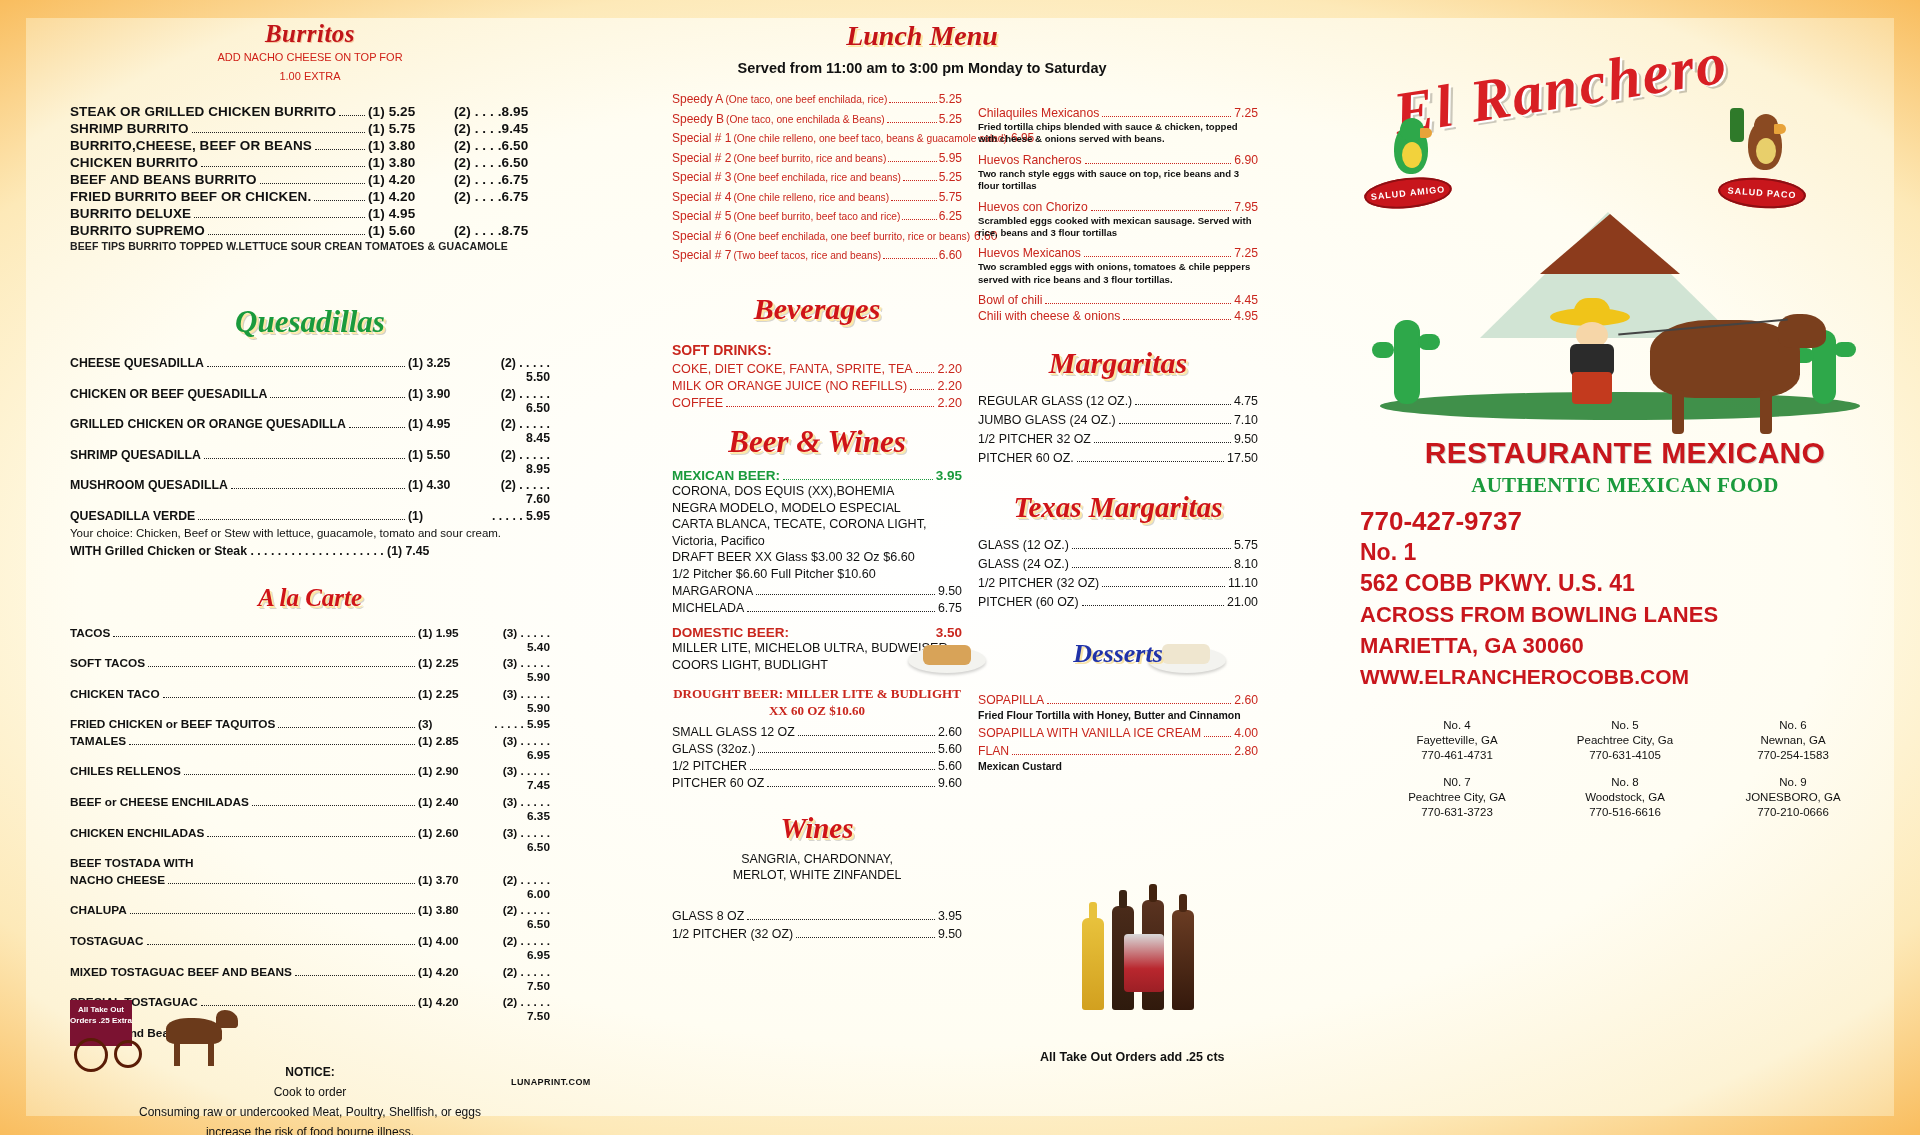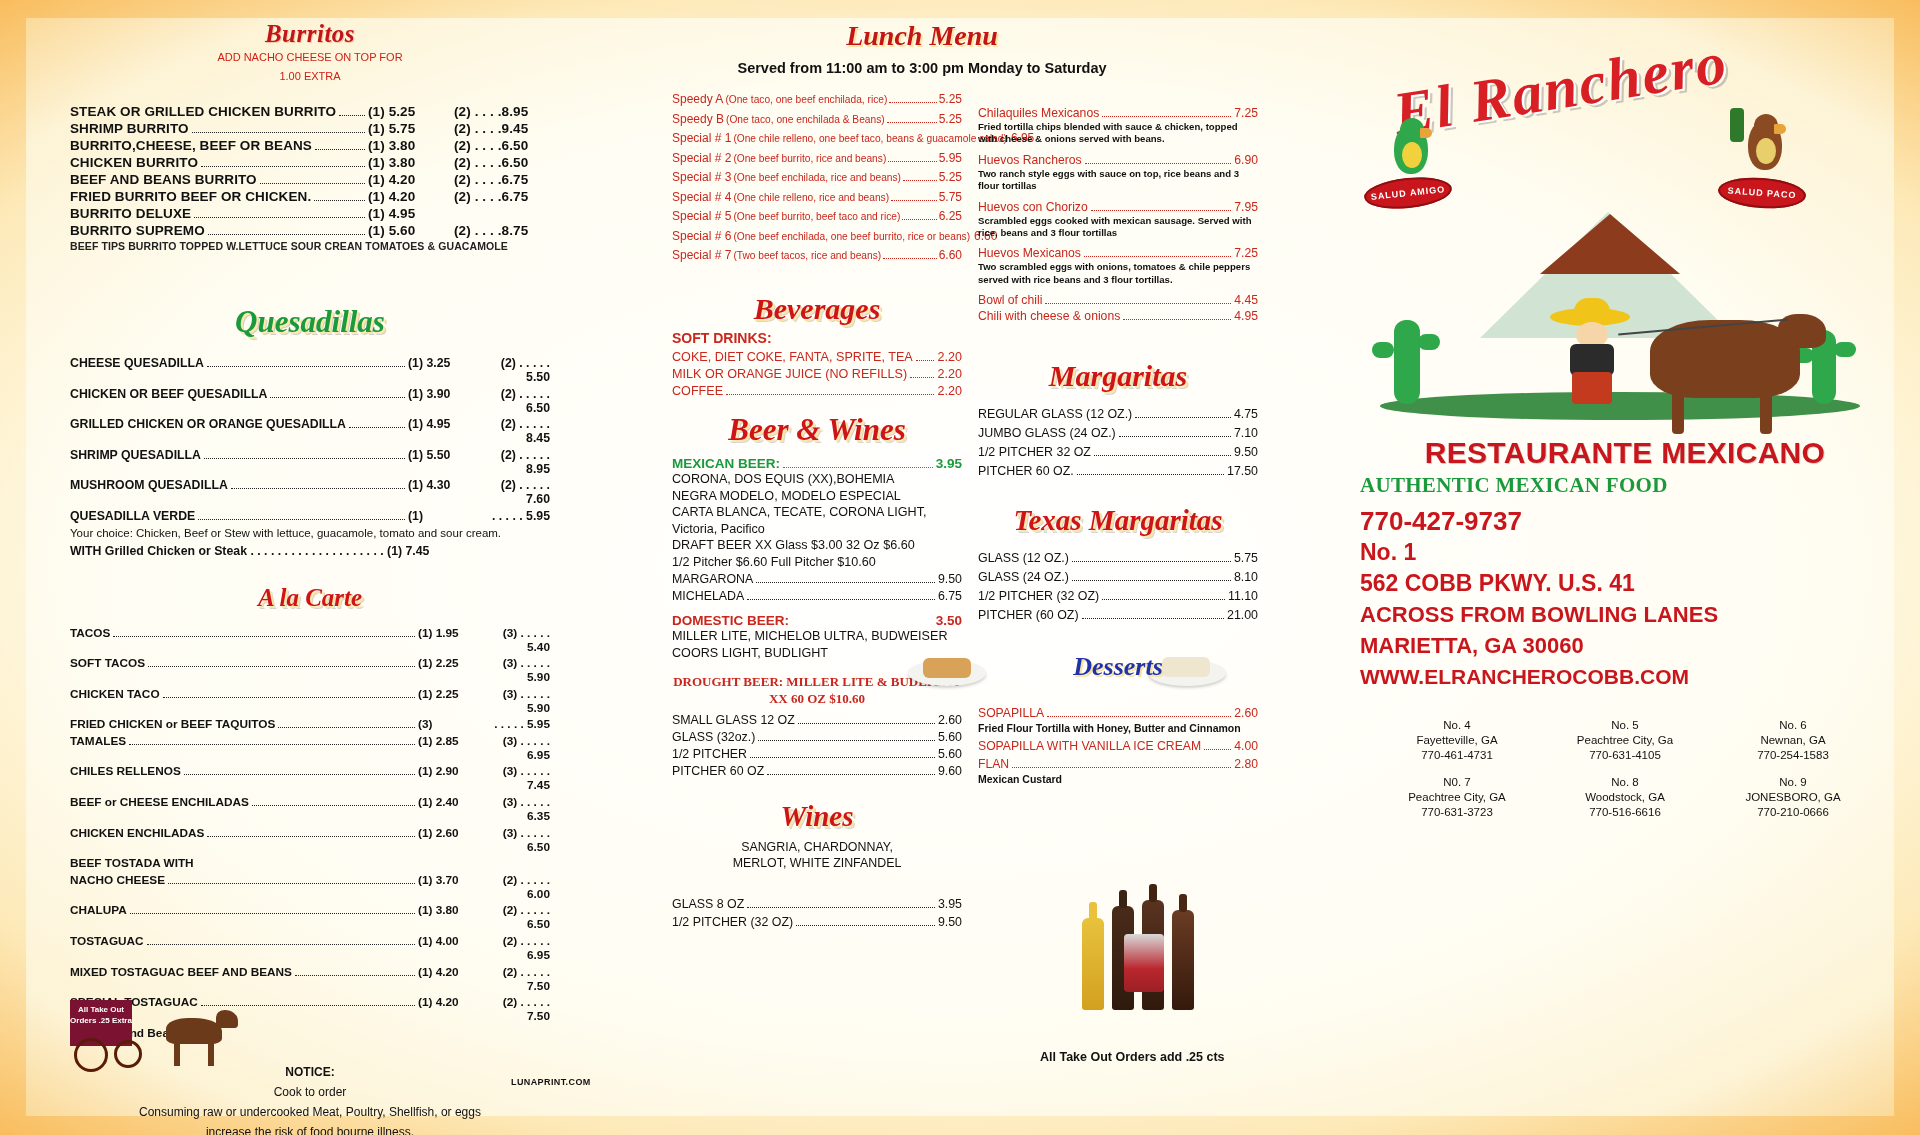--- a/index.html
+++ b/index.html
@@ -70,21 +70,21 @@
     width:520px;margin-left:-10px;
   }
   .lunch-sub{width:520px;margin-left:-10px;text-align:center;font-size:14.5px;font-weight:bold;color:#111;margin-top:8px;}
   .lunch-list{margin-top:16px;font-size:12px;color:#c9261d;}
   .lunch-list .row{display:flex;align-items:baseline;margin-bottom:5.5px;}
   .lunch-list .nm{white-space:nowrap;}
   .lunch-list .desc{font-size:10.2px;color:#c9261d;margin-left:2px;white-space:nowrap;}
   .lunch-list .dots{flex:1 1 auto;border-bottom:1.4px dotted #c9261d;margin:0 2px 3px 2px;}
   .lunch-list .pr{flex:0 0 auto;}
   .bev{margin-top:30px;}
-  .soft-h{color:#c9261d;font-weight:bold;font-size:14px;margin-top:4px;}
+  .soft-h{color:#c9261d;font-weight:bold;font-size:14px;margin-top:16px;}
   .soft-list{font-size:12.6px;color:#c9261d;margin-top:4px;}
   .soft-list .row{display:flex;align-items:baseline;margin-bottom:3px;}
   .soft-list .dots{flex:1 1 auto;border-bottom:1.4px dotted #c9261d;margin:0 3px 3px 3px;}
   .beer-h{color:#1a9a3c;font-weight:bold;font-size:13.5px;}
   .beer-body{font-size:12.6px;color:#111;line-height:16.5px;}
   .dom-h{color:#c9261d;font-weight:bold;font-size:13.5px;display:flex;justify-content:space-between;margin-top:10px;}
   .drought-h{color:#c9261d;font-weight:bold;font-size:13px;text-align:center;margin-top:12px;line-height:17px;font-family:"Liberation Serif",serif;}
   .glass-list{font-size:12.4px;color:#111;margin-top:6px;}
   .glass-list .row{display:flex;align-items:baseline;margin-bottom:3px;}
   .glass-list .dots{flex:1 1 auto;border-bottom:1.4px dotted #222;margin:0 3px 3px 3px;}
@@ -154,21 +154,21 @@
   .hat-top{position:absolute;left:18px;top:-10px;width:36px;height:18px;background:#f0c419;border-radius:14px 14px 4px 4px;}
   .face{position:absolute;left:20px;top:14px;width:32px;height:26px;background:#f6d6a8;border-radius:50%;}
   .shirt{position:absolute;left:14px;top:36px;width:44px;height:32px;background:#2b2b2b;border-radius:6px;}
   .pants{position:absolute;left:16px;top:64px;width:40px;height:32px;background:#c33a1e;border-radius:4px;}
   .rope{position:absolute;left:258px;top:124px;width:170px;height:2px;background:#444;transform:rotate(-5deg);}
   .rest-name{
     text-align:center;font-size:30px;font-weight:bold;color:#c8161c;letter-spacing:.3px;
     text-shadow:1px 1px 0 rgba(0,0,0,.18);margin-top:-4px;
   }
   .rest-sub{
-    text-align:left;font-size:21px;font-weight:bold;color:#1a9a3c;
+    text-align:center;font-size:21px;font-weight:bold;color:#1a9a3c;
     font-family:"Liberation Serif",serif;letter-spacing:.3px;margin-top:3px;
   }
   .addr{margin-top:8px;color:#c8161c;font-weight:bold;line-height:31px;}
   .addr .l1{font-size:26px;}
   .addr .l2{font-size:23px;}
   .addr .l3{font-size:23px;}
   .addr .l4{font-size:22px;}
   .addr .l5{font-size:22px;}
   .addr .l6{font-size:21px;}
   .locs{display:flex;justify-content:space-between;margin-top:26px;padding:0 22px;}
@@ -614,21 +614,21 @@
         </div>
         <div class="item">
           <div class="row">
             <span>Chili with cheese &amp; onions</span>
             <span class="dots"></span>
             <span>4.95</span>
           </div>
         </div>
       </div>
 
-      <div style="margin-top:36px">
+      <div style="margin-top:23px">
         <div class="h-red" style="font-size:30px">Margaritas</div>
         <div class="marg-list">
           <div class="row">
             <span>REGULAR GLASS (12 OZ.)</span>
             <span class="dots"></span>
             <span>4.75</span>
           </div>
           <div class="row">
             <span>JUMBO GLASS (24 OZ.)</span>
             <span class="dots"></span>

